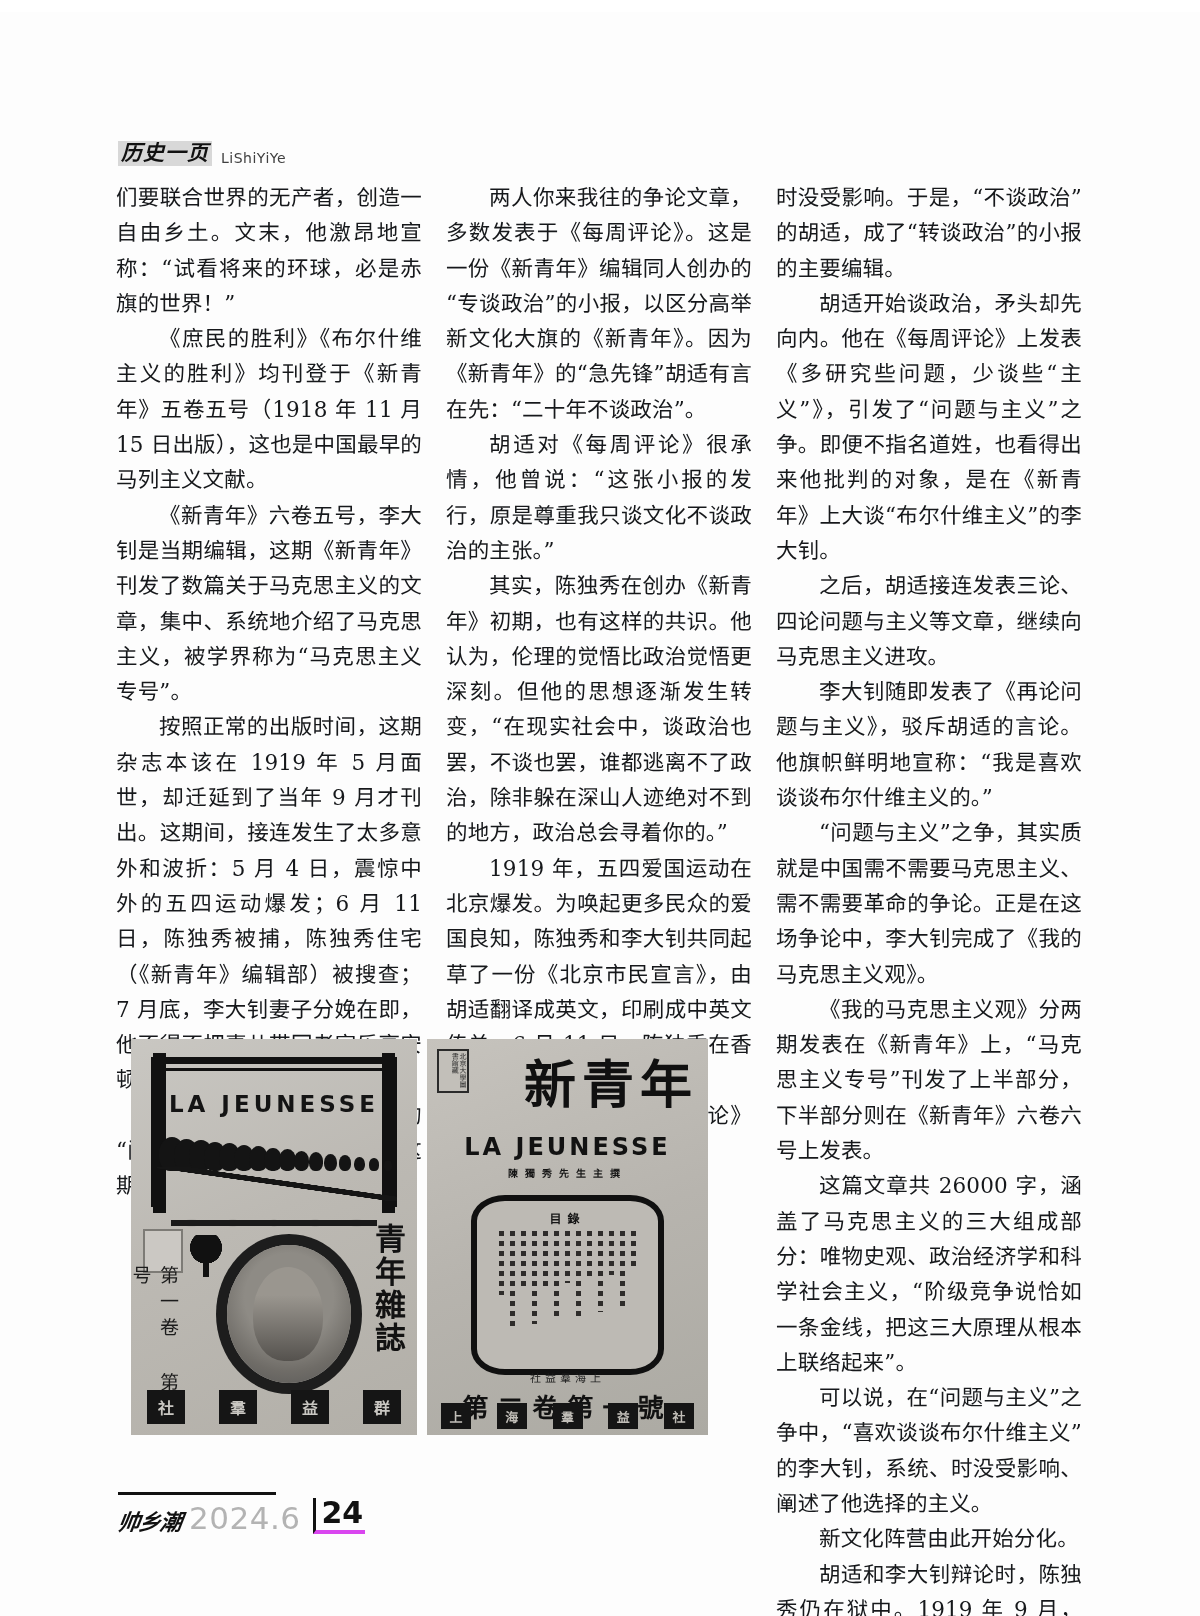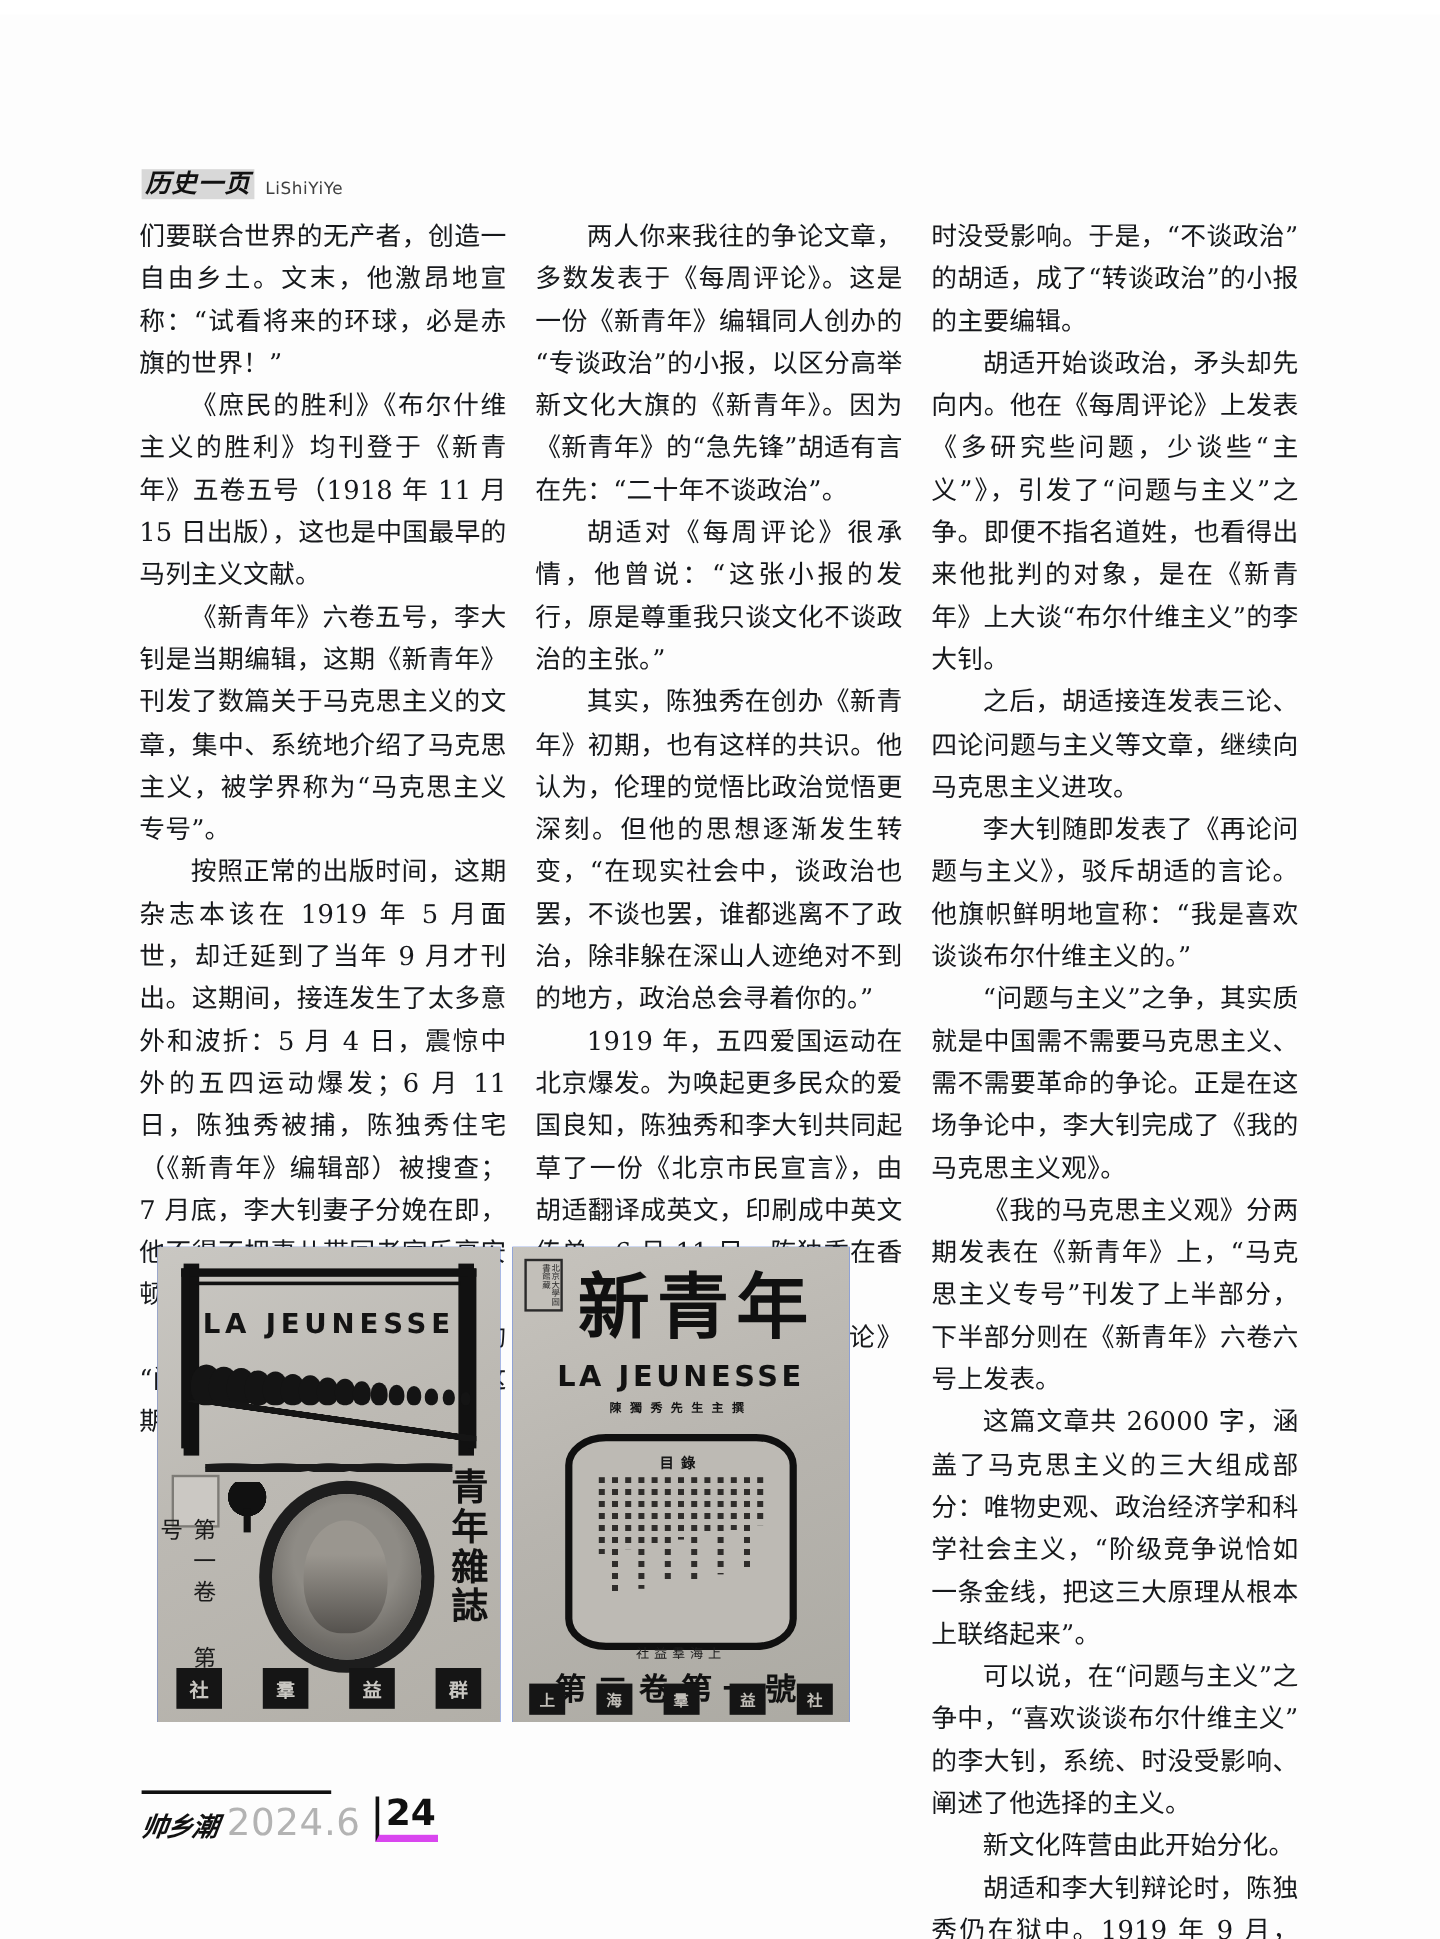--- a/index.html
+++ b/index.html
@@ -78,21 +78,21 @@
   
   .figures {
     position: absolute;
     left: 131px;
     top: 1027px;
     display: flex;
     gap: 10px;
   }
   .fig {
     position: relative;
-    background: #1d4ed8;
+    background: #000000;
     overflow: hidden;
   }
   .fig-a { width: 286px; height: 396px; }
   .fig-b { width: 281px; height: 396px; }
 
   
   .coverA {
     position: absolute;
     inset: 0;
     background: linear-gradient(155deg,#c9c7c2 0%,#bcb9b3 45%,#b2afa8 100%);
@@ -216,22 +216,22 @@
     position: absolute; left: 10px; top: 10px; width: 32px; height: 44px;
     border: 2px solid #2a2a2a; background: #c2bfb9;
     font-size: 7px; color: #2a2a2a; line-height: 1.1; padding: 2px;
     box-sizing: border-box;
     writing-mode: vertical-rl; text-orientation: upright;
     font-family: "DejaVu Sans", "Liberation Sans", sans-serif;
   }
   .coverB .bigtitle {
     position: absolute; left: 36px; right: 10px; top: 18px; height: 66px;
     font-family: "DejaVu Sans", "Liberation Sans", sans-serif;
-    font-size: 60px; font-weight: bold; color: #101010;
-    direction: rtl; text-align: center; letter-spacing: 6px;
+    font-size: 52px; font-weight: bold; color: #101010;
+    direction: rtl; letter-spacing: 6px;
     line-height: 1.1;
   }
   .coverB .lajeu2 {
     position: absolute; left: 0; right: 0; top: 94px; text-align: center;
     font-family: "DejaVu Sans", "Liberation Sans", sans-serif;
     font-size: 24px; font-weight: bold; letter-spacing: 3px; color: #121212;
   }
   .coverB .byline {
     position: absolute; left: 0; right: 0; top: 126px; text-align: center;
     font-family: "DejaVu Sans", "Liberation Sans", sans-serif;
@@ -297,21 +297,21 @@
     transform: skewX(-8deg);
   }
   .issue-date {
     font-family: "DejaVu Sans", "Liberation Sans", sans-serif;
     font-size: 31px; color: #b3b3b3; line-height: 1; letter-spacing: 0.5px;
   }
   .pageno {
     font-family: "DejaVu Sans", "Liberation Sans", sans-serif;
     font-size: 30px; font-weight: bold; color: #111; line-height: 1;
     border-left: 3px solid #111;
-    border-bottom: 6px solid #d946ef;
+    border-bottom: 4px solid #d946ef;
     padding: 0 2px 2px 6px;
     margin-left: 4px;
   }
 </style>
 </head>
 <body>
 
 <div class="page">
 
   <div class="runhead">

